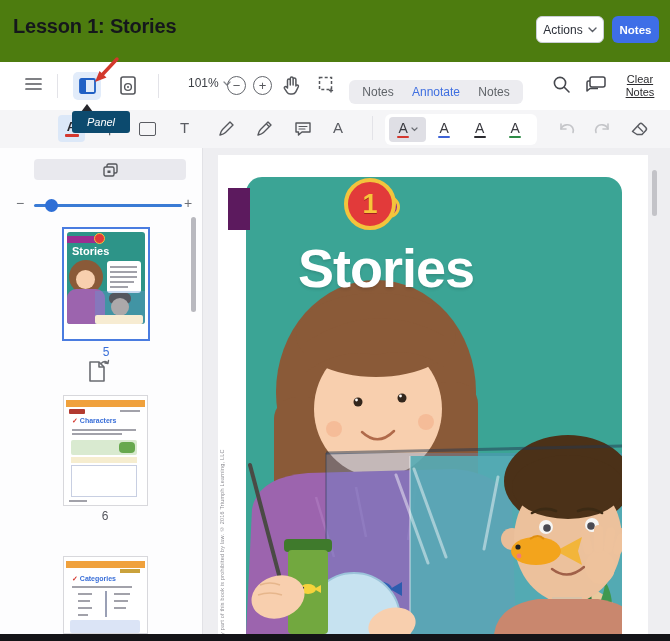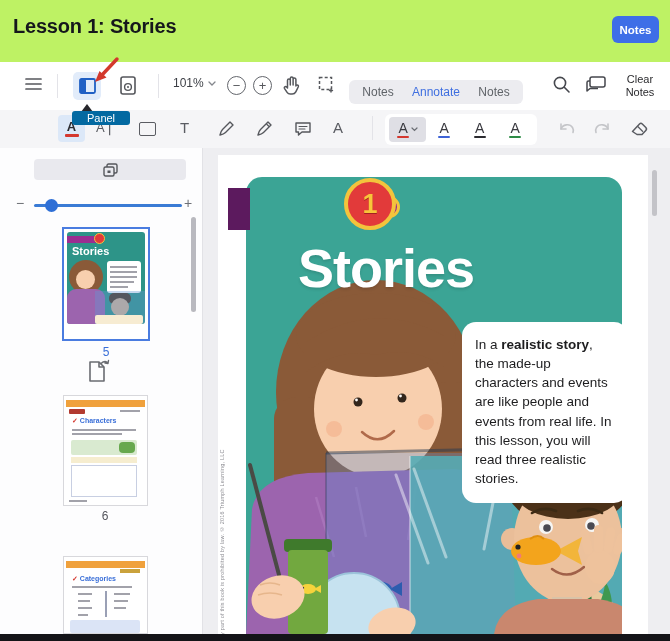--- a/index.html
+++ b/index.html
@@ -1,53 +1,53 @@
 <!DOCTYPE html>
 <html><head>
 <meta charset="utf-8">
 <style>
   * { margin:0; padding:0; box-sizing:border-box; }
   html,body { background:#e9eaef; }
   body { font-family:"Liberation Sans", sans-serif; }
   .app { position:relative; width:670px; height:641px; background:#f2f3f8; overflow:hidden; }
 
   
-  .hdr { position:absolute; left:0; top:0; width:670px; height:62px; background:#bef264; }
+  .hdr { position:absolute; left:0; top:0; width:670px; height:62px; background:#4d7c0f; }
   .hdr-title { position:absolute; left:13px; top:15px; font-size:20px; font-weight:bold; color:#15171c; letter-spacing:-0.2px; }
   .btn-actions { position:absolute; left:536px; top:16px; width:68px; height:27px; background:#fff; border:1px solid #c9cdd6; border-radius:6px; font-size:12px; color:#2b2f38; display:flex; align-items:center; justify-content:center; gap:5px; cursor:pointer; }
   .btn-back { position:absolute; left:612px; top:16px; width:47px; height:27px; background:#3e6ee7; border-radius:6px; color:#fff; font-size:11.5px; font-weight:bold; display:flex; align-items:center; justify-content:center; cursor:pointer; }
 
   
   .tb1 { position:absolute; left:0; top:62px; width:670px; height:48px; background:#fff; }
   .vdiv { position:absolute; width:1px; height:24px; top:12px; background:#e3e3e8; }
   .icbtn { position:absolute; display:flex; align-items:center; justify-content:center; cursor:pointer; }
   .panel-btn { left:73px; top:10px; width:28px; height:28px; background:#e2ecfa; border-radius:5px; }
-  .zoom-ctl { position:absolute; left:173px; top:14px; display:flex; align-items:center; gap:4px; font-size:12px; color:#3c3f45; cursor:pointer; }
+  .zoom-ctl { position:absolute; left:188px; top:14px; display:flex; align-items:center; gap:4px; font-size:12px; color:#3c3f45; cursor:pointer; }
   .circle-btn { width:19px; height:19px; border:1.4px solid #63666c; border-radius:50%; font-size:13px; color:#55575c; line-height:1; }
   .seg { position:absolute; left:349px; top:18px; width:174px; height:24px; background:#ececf0; border-radius:6px; display:flex; align-items:center; }
   .seg-tab { flex:1; text-align:center; font-size:12px; color:#5f6368; cursor:pointer; }
   .seg-tab.active { color:#3f6fe0; }
-  .clear-notes { position:absolute; left:620px; top:11px; width:40px; font-size:11px; line-height:13px; color:#2b2b2e; text-align:center; cursor:pointer; }
+  .clear-notes { position:absolute; left:620px; top:11px; width:40px; font-size:11px; line-height:13px; color:#2b2b2e; text-align:center; cursor:pointer;text-decoration:underline; }
 
   
   .tb2 { position:absolute; left:0; top:110px; width:670px; height:38px; background:#f5f5f7; }
   .tool-a-btn { position:absolute; left:58px; top:5px; width:27px; height:27px; background:#dce8f8; border-radius:4px; display:flex; flex-direction:column; align-items:center; justify-content:center; cursor:pointer; }
   .tool-a-btn .a { font-size:13px; font-weight:bold; color:#2b2b30; line-height:13px; }
   .u-bar { width:14px; height:2.5px; border-radius:1px; margin-top:1px; }
   .glyph-ic { position:absolute; font-size:15px; color:#5a5c62; cursor:pointer; }
   .rect-ic { position:absolute; left:139px; top:12px; width:17px; height:14px; border:1.5px solid #5a5c62; border-radius:2px; cursor:pointer; }
   .swatches { position:absolute; left:385px; top:4px; width:152px; height:31px; background:#fff; border-radius:6px; display:flex; align-items:center; padding:0 4px; }
   .swatch { width:36px; display:flex; align-items:center; justify-content:center; cursor:pointer; }
   .swatch .aletter { font-size:14px; color:#3a3a40; line-height:14px; display:inline-flex; flex-direction:column; align-items:center; }
   .swatch-underline { display:block; width:12px; height:2px; border-radius:1px; margin-top:1px; }
   .swatch.sel { background:#dfdfe5; border-radius:4px; height:25px; width:38px; gap:2px; }
   .faded { opacity:.45; }
 
   
-  .tooltip { position:absolute; left:72px; top:111px; width:58px; height:14px; background:#0369a1; border-radius:3px; color:#fff; font-size:11px; display:flex; align-items:center; justify-content:center; z-index:50; }
+  .tooltip { position:absolute; left:72px; top:111px; width:58px; height:22px; background:#0c4a6e; border-radius:3px; color:#fff; font-size:11px; display:flex; align-items:center; justify-content:center; z-index:50;font-style:italic; }
   .tooltip-caret { position:absolute; left:81px; top:104px; width:0; height:0; border-left:6px solid transparent; border-right:6px solid transparent; border-bottom:8px solid #26262b; z-index:50; }
   .red-arrow { position:absolute; left:88px; top:56px; z-index:60; }
 
   
   .content { position:absolute; left:0; top:148px; width:670px; height:486px; }
   .sidebar { position:absolute; left:0; top:0; width:203px; height:486px; background:#fdfdfe; border-right:1px solid #e2e2e6; }
   .docarea { position:absolute; left:203px; top:0; width:467px; height:486px; background:#eeeef1; }
   .bottom-bar { position:absolute; left:0; top:634px; width:670px; height:7px; background:#141418; }
 
   
@@ -93,20 +93,26 @@
   .stories-title { position:absolute; left:52px; top:60px; font-size:54px; font-weight:bold; color:#fff; letter-spacing:-1px; text-shadow:0 2px 3px rgba(0,0,0,.12); z-index:3; }
   .intro-box { position:absolute; left:216px; top:145px; width:166px; background:#fff; border-radius:14px; padding:13px 13px 15px; font-size:13.5px; line-height:1.42; color:#1d1d1f; z-index:3; }
 </style>
 </head>
 <body>
 
 <div class="app">
 
   <div class="hdr">
     <div class="hdr-title">Lesson 1: Stories</div>
+    <div class="btn-actions">
+      <span>Actions</span>
+      <svg width="9" height="6" viewBox="0 0 9 6">
+          <path d="M1 1 L4.5 4.5 L8 1" stroke="#5a5e66" stroke-width="1.4" fill="none" stroke-linecap="round"></path>
+        </svg>
+    </div>
     <div class="btn-back">
       <span>Notes</span>
     </div>
   </div>
 
   <div class="tb1">
     <div class="icbtn" style="left:25px; top:15px;">
       <svg width="17" height="14" viewBox="0 0 17 14">
           <path d="M1 2 h15 M1 7 h15 M1 12 h15" stroke="#55575c" stroke-width="1.7" stroke-linecap="round"></path>
         </svg>
@@ -427,23 +433,20 @@
             <rect x="42" y="373" width="40" height="84" rx="4" fill="#72a83f"></rect>
             <ellipse cx="62" cy="412" rx="8" ry="5" fill="#f6d33c"></ellipse>
             <path d="M68 412 l 7 -4 v 8 Z" fill="#f6d33c"></path>
             <circle cx="57" cy="411" r="1.2" fill="#333"></circle>
             <ellipse cx="32" cy="420" rx="27" ry="21" fill="#f8cfae" transform="rotate(-18 32 420)"></ellipse>
             <path d="M14 408 q 10 -4 20 0 M12 418 q 12 -4 24 0" stroke="#e6b68c" stroke-width="1.5" fill="none"></path>
           </svg>
 
           <div class="stories-title">Stories</div>
 
-          <div class="intro-box">
-            <span>In a </span><b>realistic story</b><span>, the made-up characters and events are like people and events from real life. In this lesson, you will read three realistic stories.</span>
-          </div>
 
         </div>
 
         <div class="ribbon-fold"></div>
         <div class="ribbon-tab"></div>
         <div class="lesson-circle">
           <span class="lesson-num">1</span>
         </div>
       </div>
 

